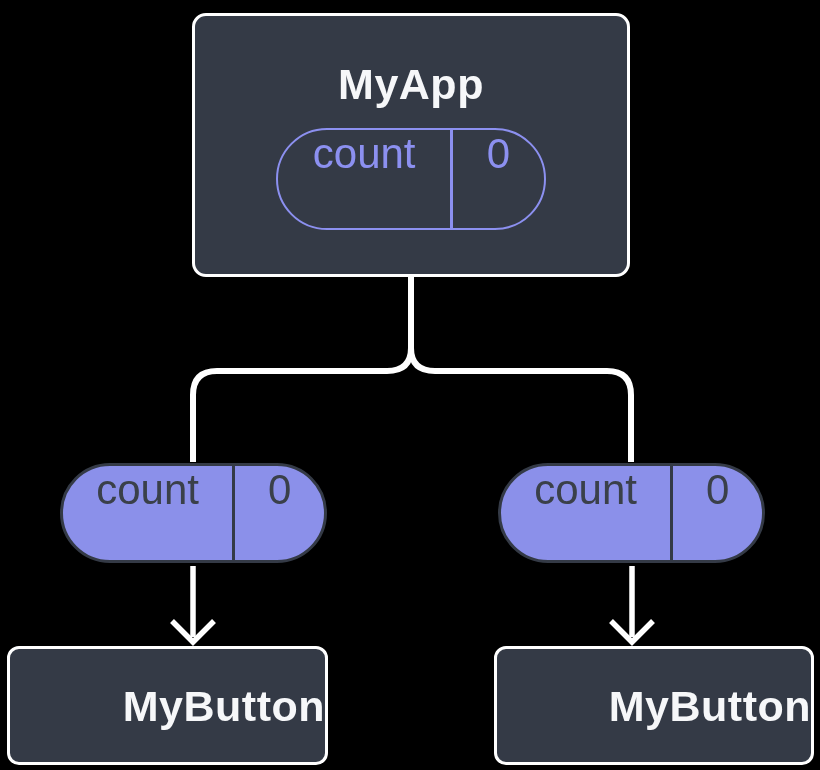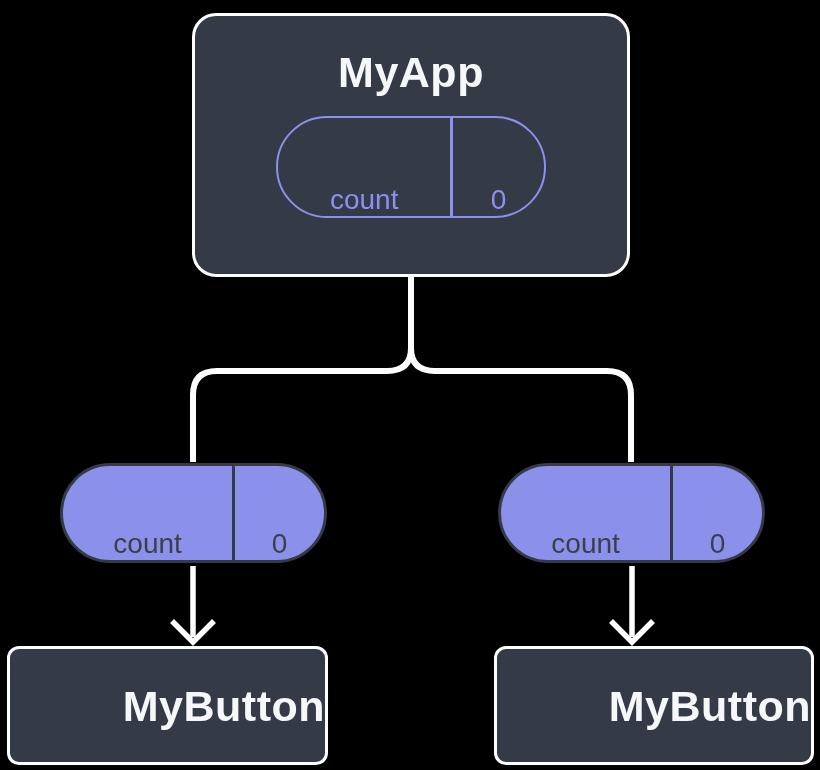--- a/index.html
+++ b/index.html
@@ -29,24 +29,24 @@
     box-sizing: border-box;
     display: flex;
     align-items: center;
     justify-content: center;
   }
   .app-box {
     left: 192px;
     top: 13px;
     width: 438px;
     height: 264px;
-    border-radius: 24px;
+    border-radius: 14px;
     flex-direction: column;
     justify-content: flex-start;
-    padding-top: 30px;
+    padding-top: 42px;
   }
   .node-title {
     color: #F6F7F9;
     font-size: 43px;
     font-weight: 600;
     line-height: 52px;
     letter-spacing: 0.5px;
     white-space: nowrap;
   }
   .app-box .node-title {
@@ -56,24 +56,24 @@
     top: 646px;
     height: 119px;
     border-radius: 12px;
     justify-content: flex-end;
   }
   .btn-box.left  { left: 7px;   width: 321px; }
   .btn-box.right { left: 494px; width: 320px; }
 
   .pill {
     display: flex;
-    align-items: flex-end;
+    align-items: flex-start;
     box-sizing: border-box;
     border-radius: 999px;
-    font-size: 28px;
+    font-size: 42px;
     font-weight: 400;
     overflow: hidden;
   }
   .pill .seg {
     display: flex;
     align-items: center;
     justify-content: center;
   }
   .pill .seg.key { flex: 0 0 64.8%; }
   .pill .seg.val { flex: 1 1 auto; }

